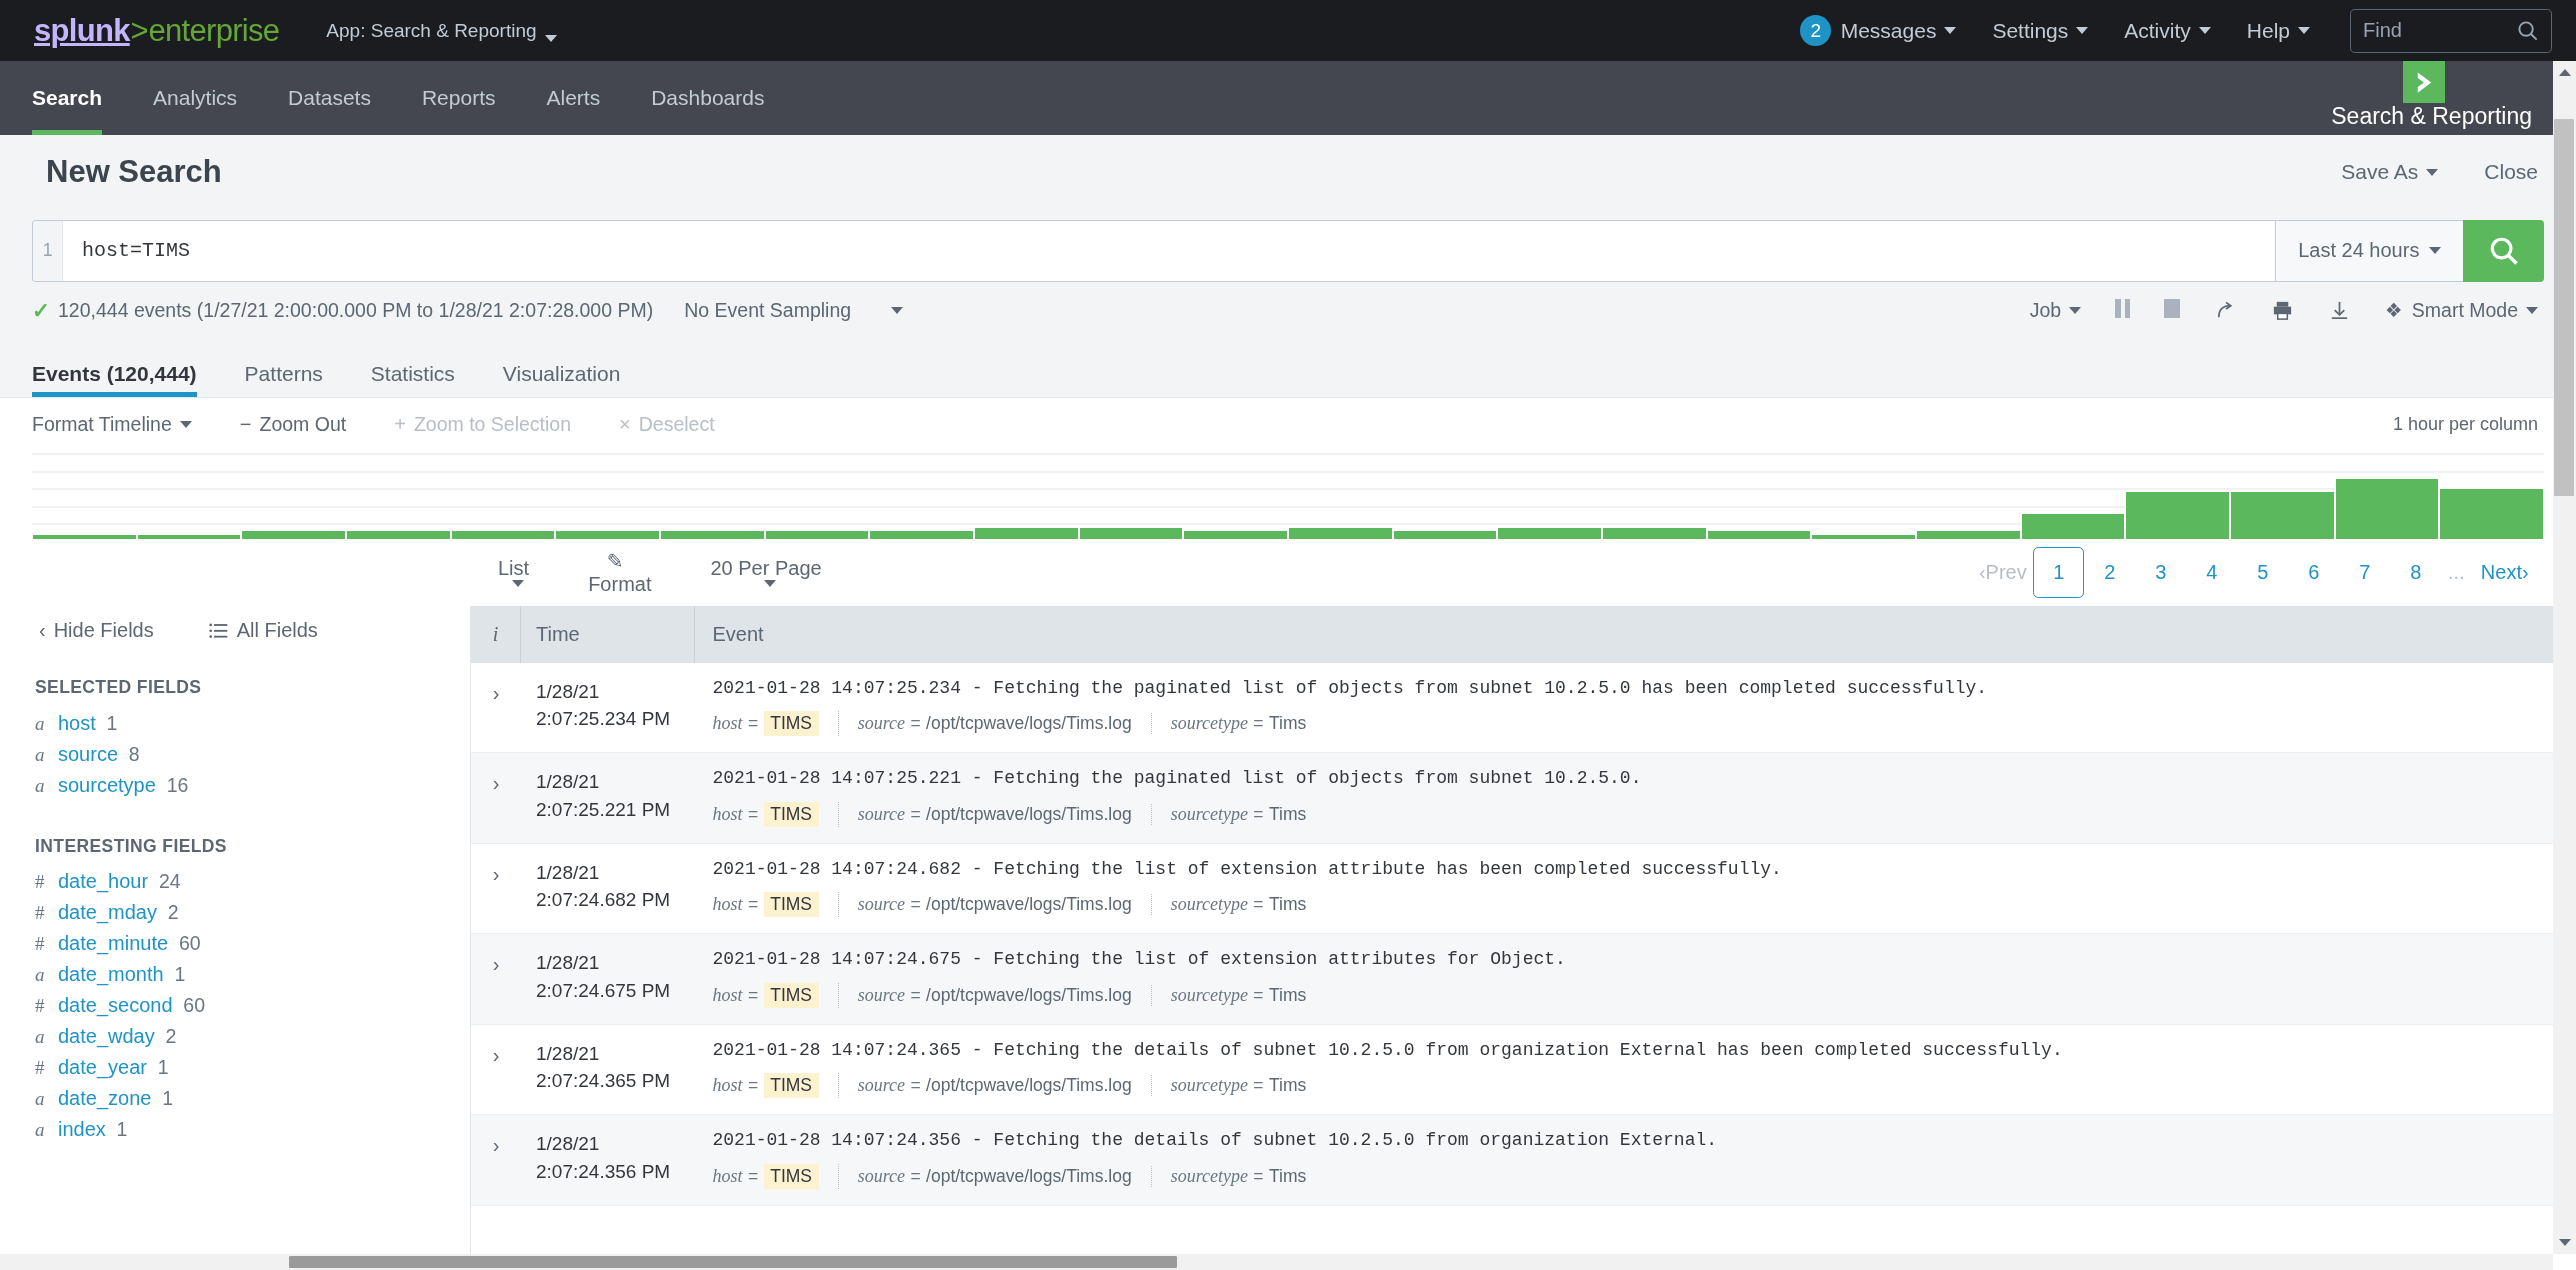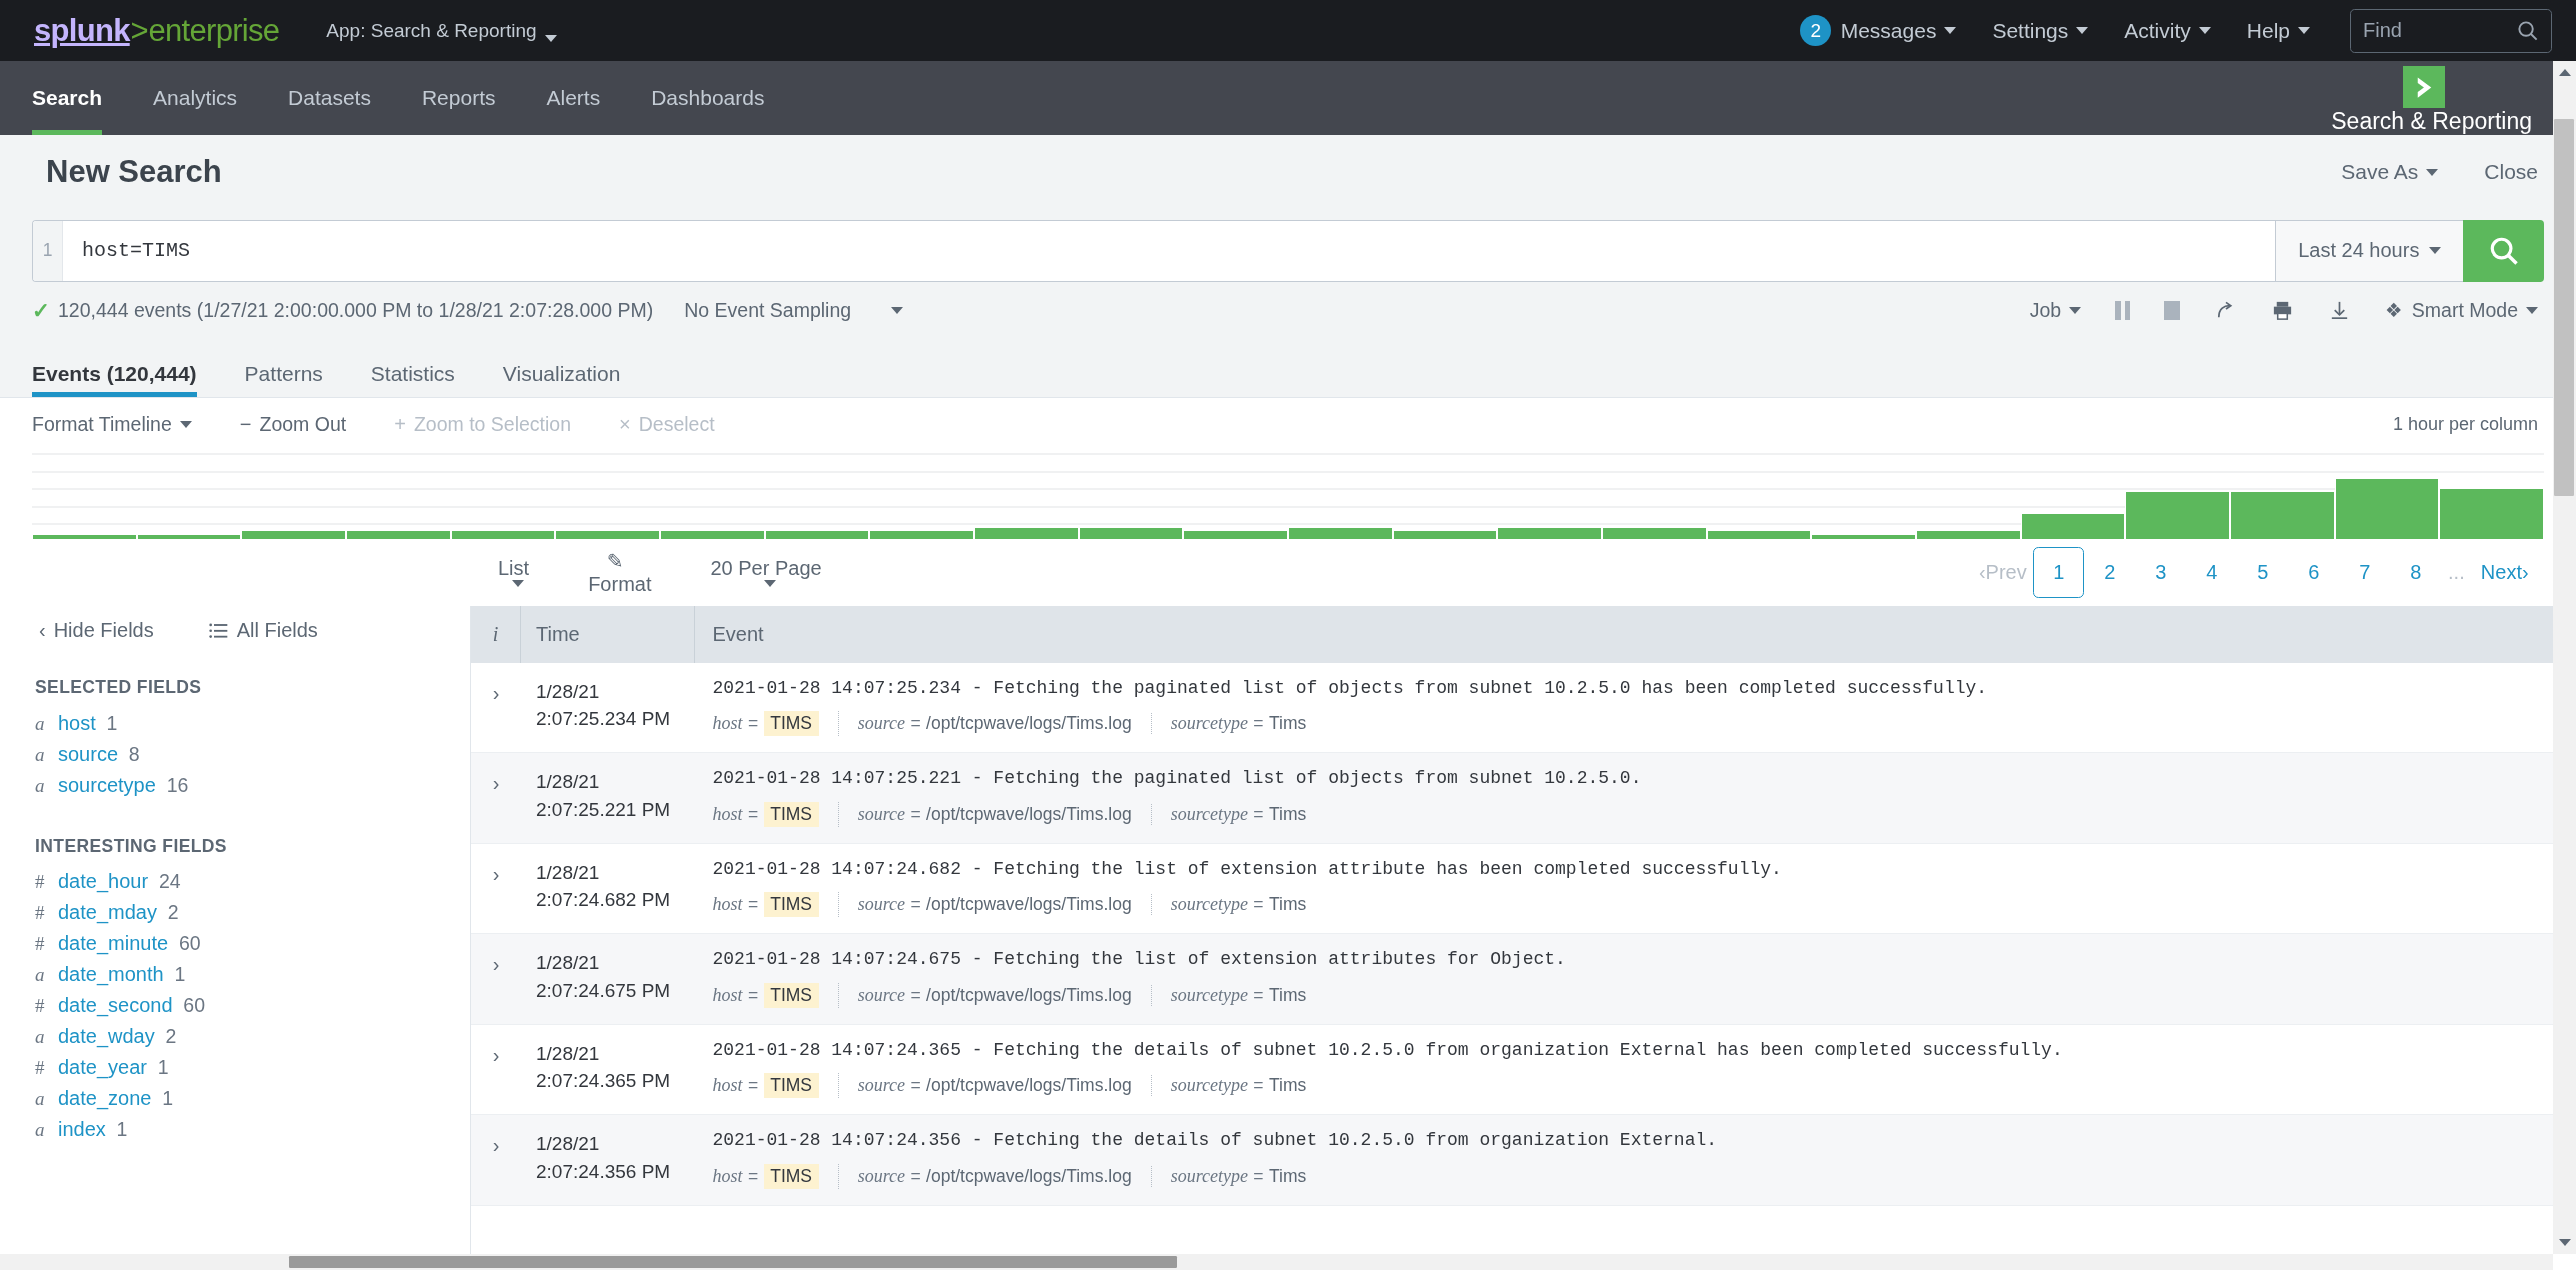--- a/index.html
+++ b/index.html
@@ -31,21 +31,21 @@
     display:flex; align-items:center; justify-content:center; font-size:19px; margin-right:9.4px;
   }
   .findbox {
     margin-left:40px; width:202px; height:44px; border:0.7px solid #5c6773; border-radius:4.7px;
     display:flex; align-items:center; padding:0 12px; color:#9aa4b0; font-size:20px; justify-content:space-between;
   }
   .findbox input { background:transparent; border:0; outline:0; color:#c3cbd4; font-size:20px; width:135px; font-family:inherit; }
   .findbox input::placeholder{ color:#9aa4b0; }
 
   
-  .navbar { height:74px; background:#44474f; display:flex; align-items:flex-end; padding-left:32px; position:relative; }
+  .navbar { height:74px; background:#44474f; display:flex; align-items:flex-start; padding-left:32px; position:relative; }
   .navtab { color:#c3cbd4; font-size:21px; margin-right:51px; height:74px; display:flex; align-items:center; position:relative; cursor:pointer; }
   .navtab.active { color:#ffffff; font-weight:700; }
   .navtab.active::after { content:""; position:absolute; left:0; right:0; bottom:0; height:5.4px; background:#5cb85c; }
   .appname { position:absolute; right:44px; display:flex; align-items:center;flex-direction:column; }
   .appicon { width:42px; height:42px; background:#5cb85c; display:flex; align-items:center; justify-content:center; margin-right:15px; }
   .appicon svg { width:27px; height:27px; }
   .appname span { color:#ffffff; font-size:23px; }
 
   
   .pagehead { height:74px; background:#f2f4f5; display:flex; align-items:center; padding:0 46px; position:relative; }
@@ -66,21 +66,21 @@
     display:flex; align-items:center; justify-content:center; color:#5c6773; font-size:20px; cursor:pointer;
   }
   .searchbtn { width:81px; height:62px; background:#5cb85c; border-radius:0 4px 4px 0; display:flex; align-items:center; justify-content:center; cursor:pointer; }
   .searchbtn svg{ width:32px; height:32px; }
 
   
   .statusrow { background:#f2f4f5; height:58px; display:flex; align-items:center; padding:0 32px; position:relative; }
   .evcount { color:#5c6773; font-size:19.5px; display:flex; align-items:center; }
   .check { color:#5cb85c; font-size:21.5px; margin-right:8px; font-weight:700; }
   .sampling { color:#5c6773; font-size:19.5px; margin-left:31px; display:flex; align-items:center; cursor:pointer;gap:32px; }
-  .jobctrls { position:absolute; right:38px; display:flex; align-items:center; }
+  .jobctrls { position:absolute; right:38px; display:flex; align-items:flex-start; }
   .jobctrls .jc { color:#5c6773; font-size:19.5px; margin-left:34px; display:flex; align-items:center; cursor:pointer; }
   .icn-pause { display:inline-flex; gap:4px; }
   .icn-pause i { display:block; width:5.4px; height:19px; background:#aab3bd; }
   .icn-stop { width:16px; height:19px; background:#aab3bd; display:block; }
 
   
   .restabs { background:#f2f4f5; height:58px; display:flex; align-items:flex-end; padding:0 32px; border-bottom:0.7px solid #e1e6eb; }
   .rtab { font-size:21px; color:#5c6773; margin-right:48px; padding-bottom:10.8px; position:relative; cursor:pointer; }
   .rtab.active { color:#33373d; font-weight:700; }
   .rtab.active::after{ content:""; position:absolute; left:0; right:0; bottom:-0.7px; height:5.4px; background:#1e93c6; }

